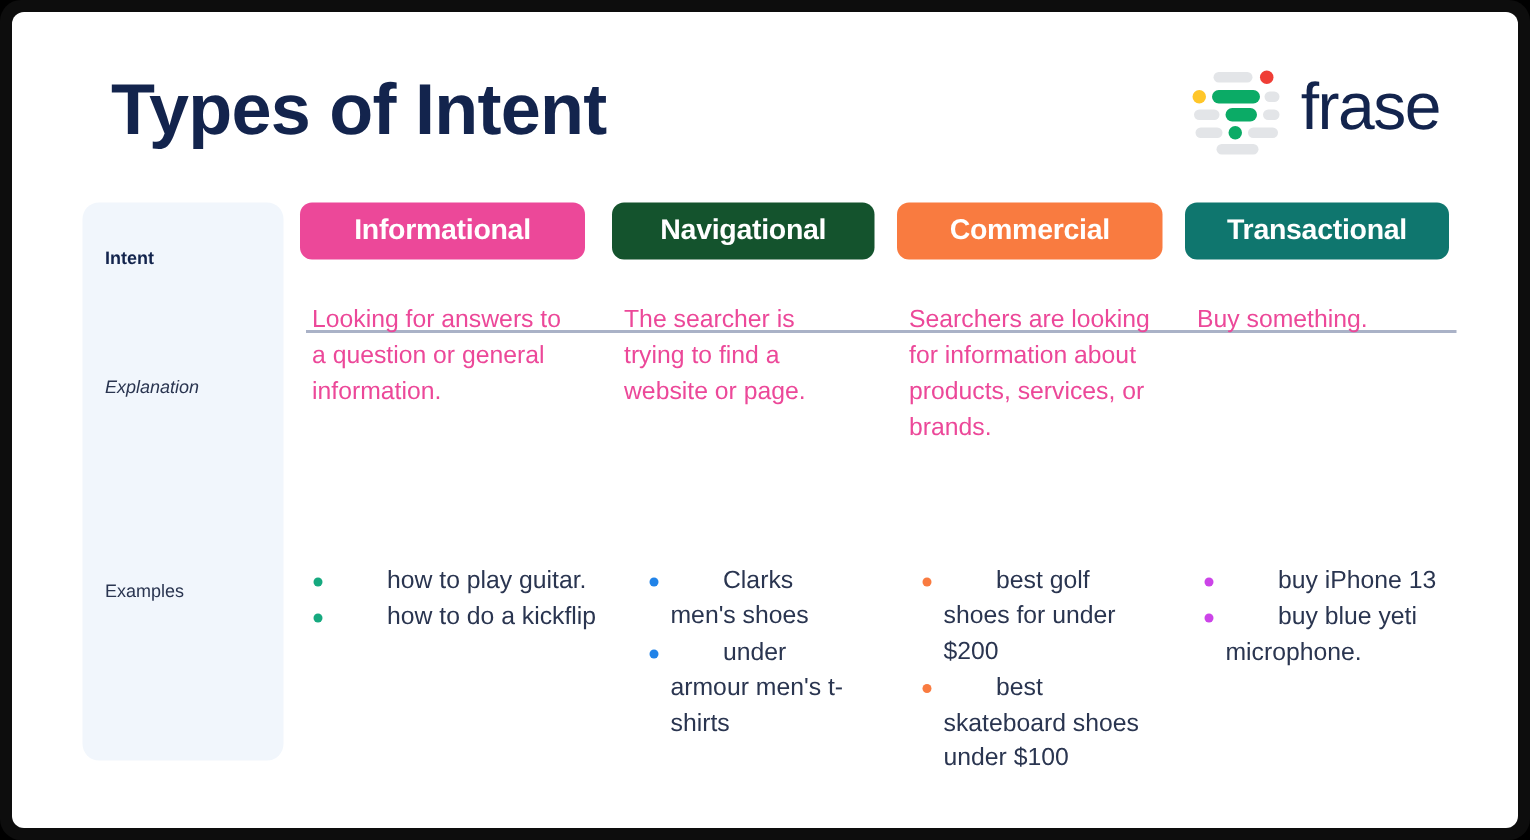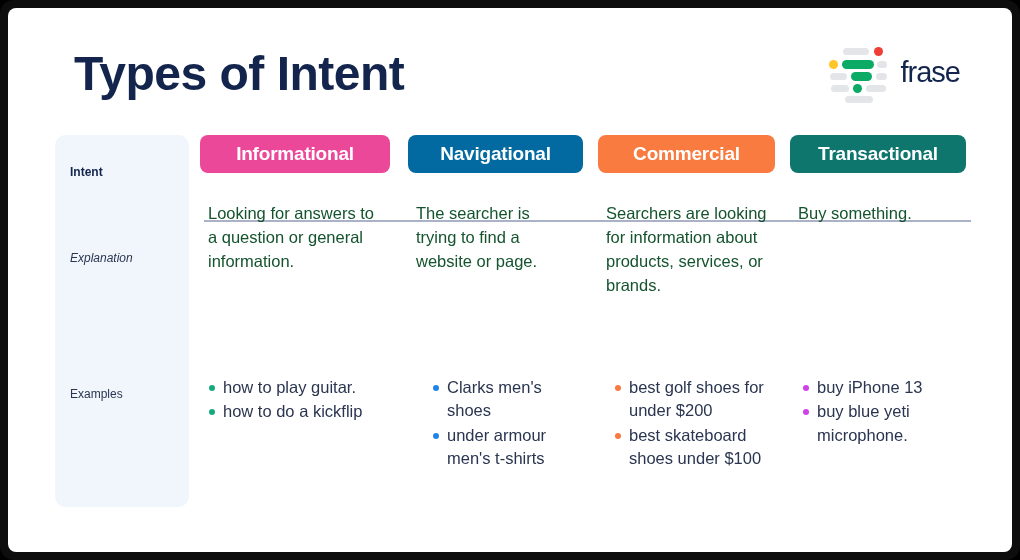--- a/index.html
+++ b/index.html
@@ -60,21 +60,21 @@
     position: relative;
     width: 58px;
     height: 56px;
   }
   #logo-mark i {
     position: absolute;
     display: block;
     border-radius: 5px;
   }
   #logo-text {
-    font-size: 29px;
+    font-size: 44px;
     font-weight: normal;
     color: #13244d;
     letter-spacing: -1px;
     line-height: 1;
     padding-bottom: 4px;
   }
 
   
   #row-labels {
     position: absolute;
@@ -124,21 +124,21 @@
   .col-0 .pill { width: 190px; }
   .col-1 .pill { width: 175px; }
   .col-2 .pill { width: 177px; }
   .col-3 .pill { width: 176px; }
 
   .explanation {
     margin-top: 29px;
     padding-left: 8px;
     font-size: 16.5px;
     line-height: 1.45;
-    color: #14532d;
+    color: #ec4899;
   }
   .col-0 .explanation { width: 175px; }
   .col-1 .explanation { width: 150px; }
   .col-2 .explanation { width: 170px; }
   .col-3 .explanation { width: 170px; }
 
   #divider {
     position: absolute;
     left: 196px;
     top: 212px;
@@ -170,21 +170,21 @@
   .examples li::before {
     content: "";
     position: absolute;
     left: 1px;
     top: 9px;
     width: 6px;
     height: 6px;
     border-radius: 50%;
     background: currentColor;
   }
-  .examples li span { color: #2a3550; }
+  .examples li span { color: #2a3550; margin-left: 35px; }
 </style>
 </head>
 <body>
 
 <div id="frame" style="background: rgb(13, 13, 13);">
   <div id="card">
 
     <div id="page-title" style="color: rgb(19, 36, 77);">Types of Intent</div>
 
     <div id="logo">
@@ -216,21 +216,21 @@
     <div class="col col-0">
       <div class="pill" style="background: #ec4899;">Informational</div>
       <div class="explanation">Looking for answers to a question or general information.</div>
       <ul class="examples">
         <li style="color: rgb(22, 169, 127);"><span>how to play guitar.</span></li>
         <li style="color: rgb(22, 169, 127);"><span>how to do a kickflip</span></li>
       </ul>
     </div>
 
     <div class="col col-1">
-      <div class="pill" style="background: #0369a1; text-align: center;">Navigational</div>
+      <div class="pill" style="background: #14532d; text-align: center;">Navigational</div>
       <div class="explanation">The searcher is trying to find a website or page.</div>
       <ul class="examples">
         <li style="color: rgb(33, 131, 232);"><span>Clarks men's shoes</span></li>
         <li style="color: rgb(33, 131, 232);"><span>under armour men's t-shirts</span></li>
       </ul>
     </div>
 
     <div class="col col-2">
       <div class="pill" style="background: rgb(249, 123, 64);">Commercial</div>
       <div class="explanation">Searchers are looking for information about products, services, or brands.</div>

